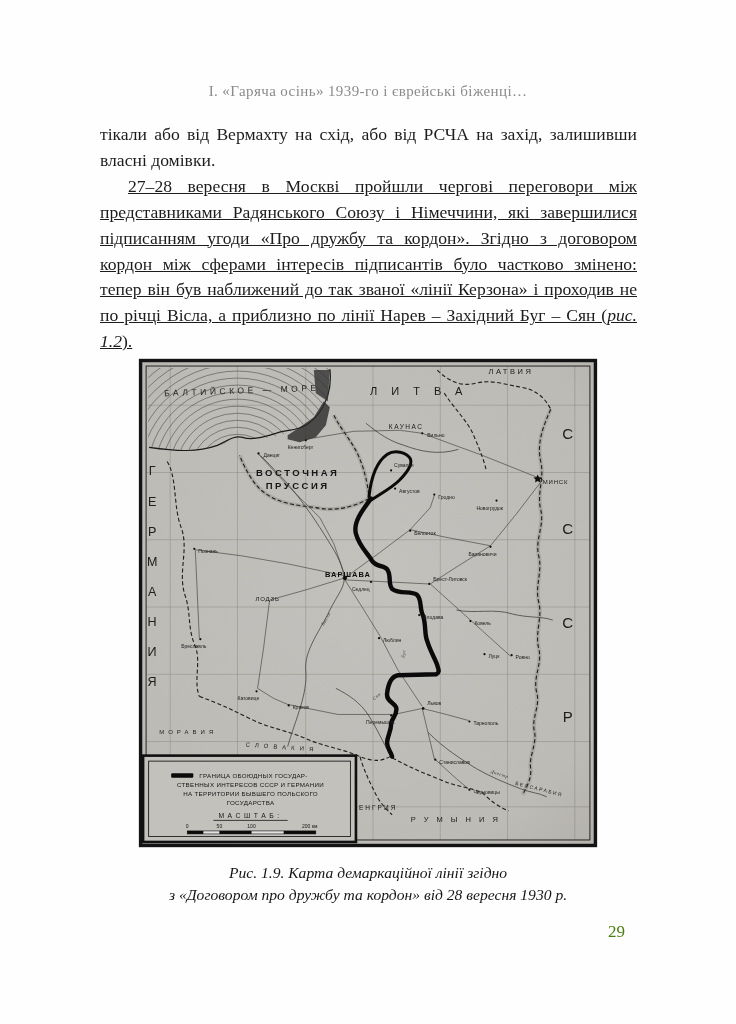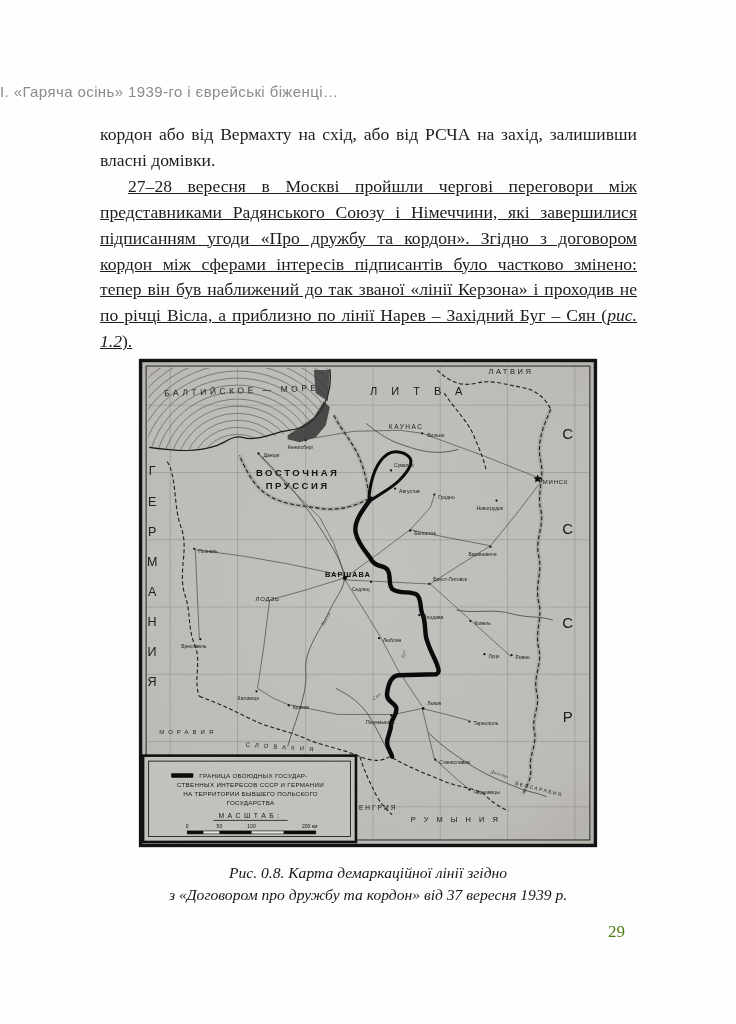--- a/index.html
+++ b/index.html
@@ -3,21 +3,22 @@
 <meta charset="utf-8">
 <style>
   html,body{margin:0;padding:0;background:#ffffff;}
   .page{
     position:relative;width:736px;height:1024px;margin:0 auto;
     background:#fefefe;overflow:hidden;
     font-family:"Liberation Serif", serif;color:#1c1c1c;
   }
   .running-header{
     position:absolute;top:83px;left:0;width:100%;
-    font-family:Liberation Sans, sans-serif;
+    text-align:center;
+    font-family:Liberation Serif, serif;
     font-size:15px;letter-spacing:.4px;color:#8b8b8b;
   }
   .body-text{
     position:absolute;top:122px;left:100px;width:537px;
     font-size:17.6px;line-height:25.9px;text-align:justify;
   }
   .body-text p{margin:0;}
   .body-text p.indented{text-indent:28px;text-decoration:underline;}
   .map-figure{
     position:absolute;top:357px;left:0;width:100%;margin:0;
@@ -68,21 +69,21 @@
   .legend-tick{font-size:5px;fill:#1a1a1a;}
 </style>
 </head>
 <body>
 
 <div class="page">
 
   <div class="running-header">І. «Гаряча осінь» 1939-го і єврейські біженці…</div>
 
   <div class="body-text">
-    <p>кордон або від Вермахту на схід, або від РСЧА на захід, залишивши власні домівки.</p>
+    <p>тікали або від Вермахту на схід, або від РСЧА на захід, залишивши власні домівки.</p>
     <p class="indented"><span>27–28 вересня в Москві пройшли чергові переговори між представниками Радянського Союзу і Німеччини, які завершилися підписанням угоди «Про дружбу та кордон». Згідно з договором кордон між сферами інтересів підписантів було частково змінено: тепер він був наближений до так званої «лінії Керзона» і проходив не по річці Вісла, а приблизно по лінії Нарев – Західний Буг – Сян (</span><em>рис. 1.2</em><span>).</span></p>
   </div>
 
   <figure class="map-figure">
     <svg width="462" height="492" viewBox="0 0 460 490" aria-label="map">
       <defs>
         <radialGradient id="paper" cx="50%" cy="45%" r="80%">
           <stop offset="0%" stop-color="#dcdad5"></stop>
           <stop offset="70%" stop-color="#d6d4ce"></stop>
           <stop offset="100%" stop-color="#c8c5be"></stop>
@@ -303,19 +304,19 @@
         <rect x="50" y="472" width="16" height="3" fill="#0c0c0c"></rect>
         <rect x="82" y="472" width="32" height="3" fill="#0c0c0c"></rect>
         <rect x="146" y="472" width="32" height="3" fill="#0c0c0c"></rect>
         <rect x="50" y="477" width="70" height="1" fill="#444" opacity=".45"></rect>
       </g>
 
       <rect x="2" y="2" width="456" height="486" filter="url(#grain)" opacity=".11"></rect>
     </svg>
 
     <figcaption class="figure-caption">
-      <div>Рис. 0.8. Карта демаркаційної лінії згідно</div>
-      <div>з «Договором про дружбу та кордон» від 37 вересня 1939 р.</div>
+      <div>Рис. 1.9. Карта демаркаційної лінії згідно</div>
+      <div>з «Договором про дружбу та кордон» від 28 вересня 1930 р.</div>
     </figcaption>
   </figure>
 
   <div class="page-number">29</div>
 </div>
 
 </body></html>

